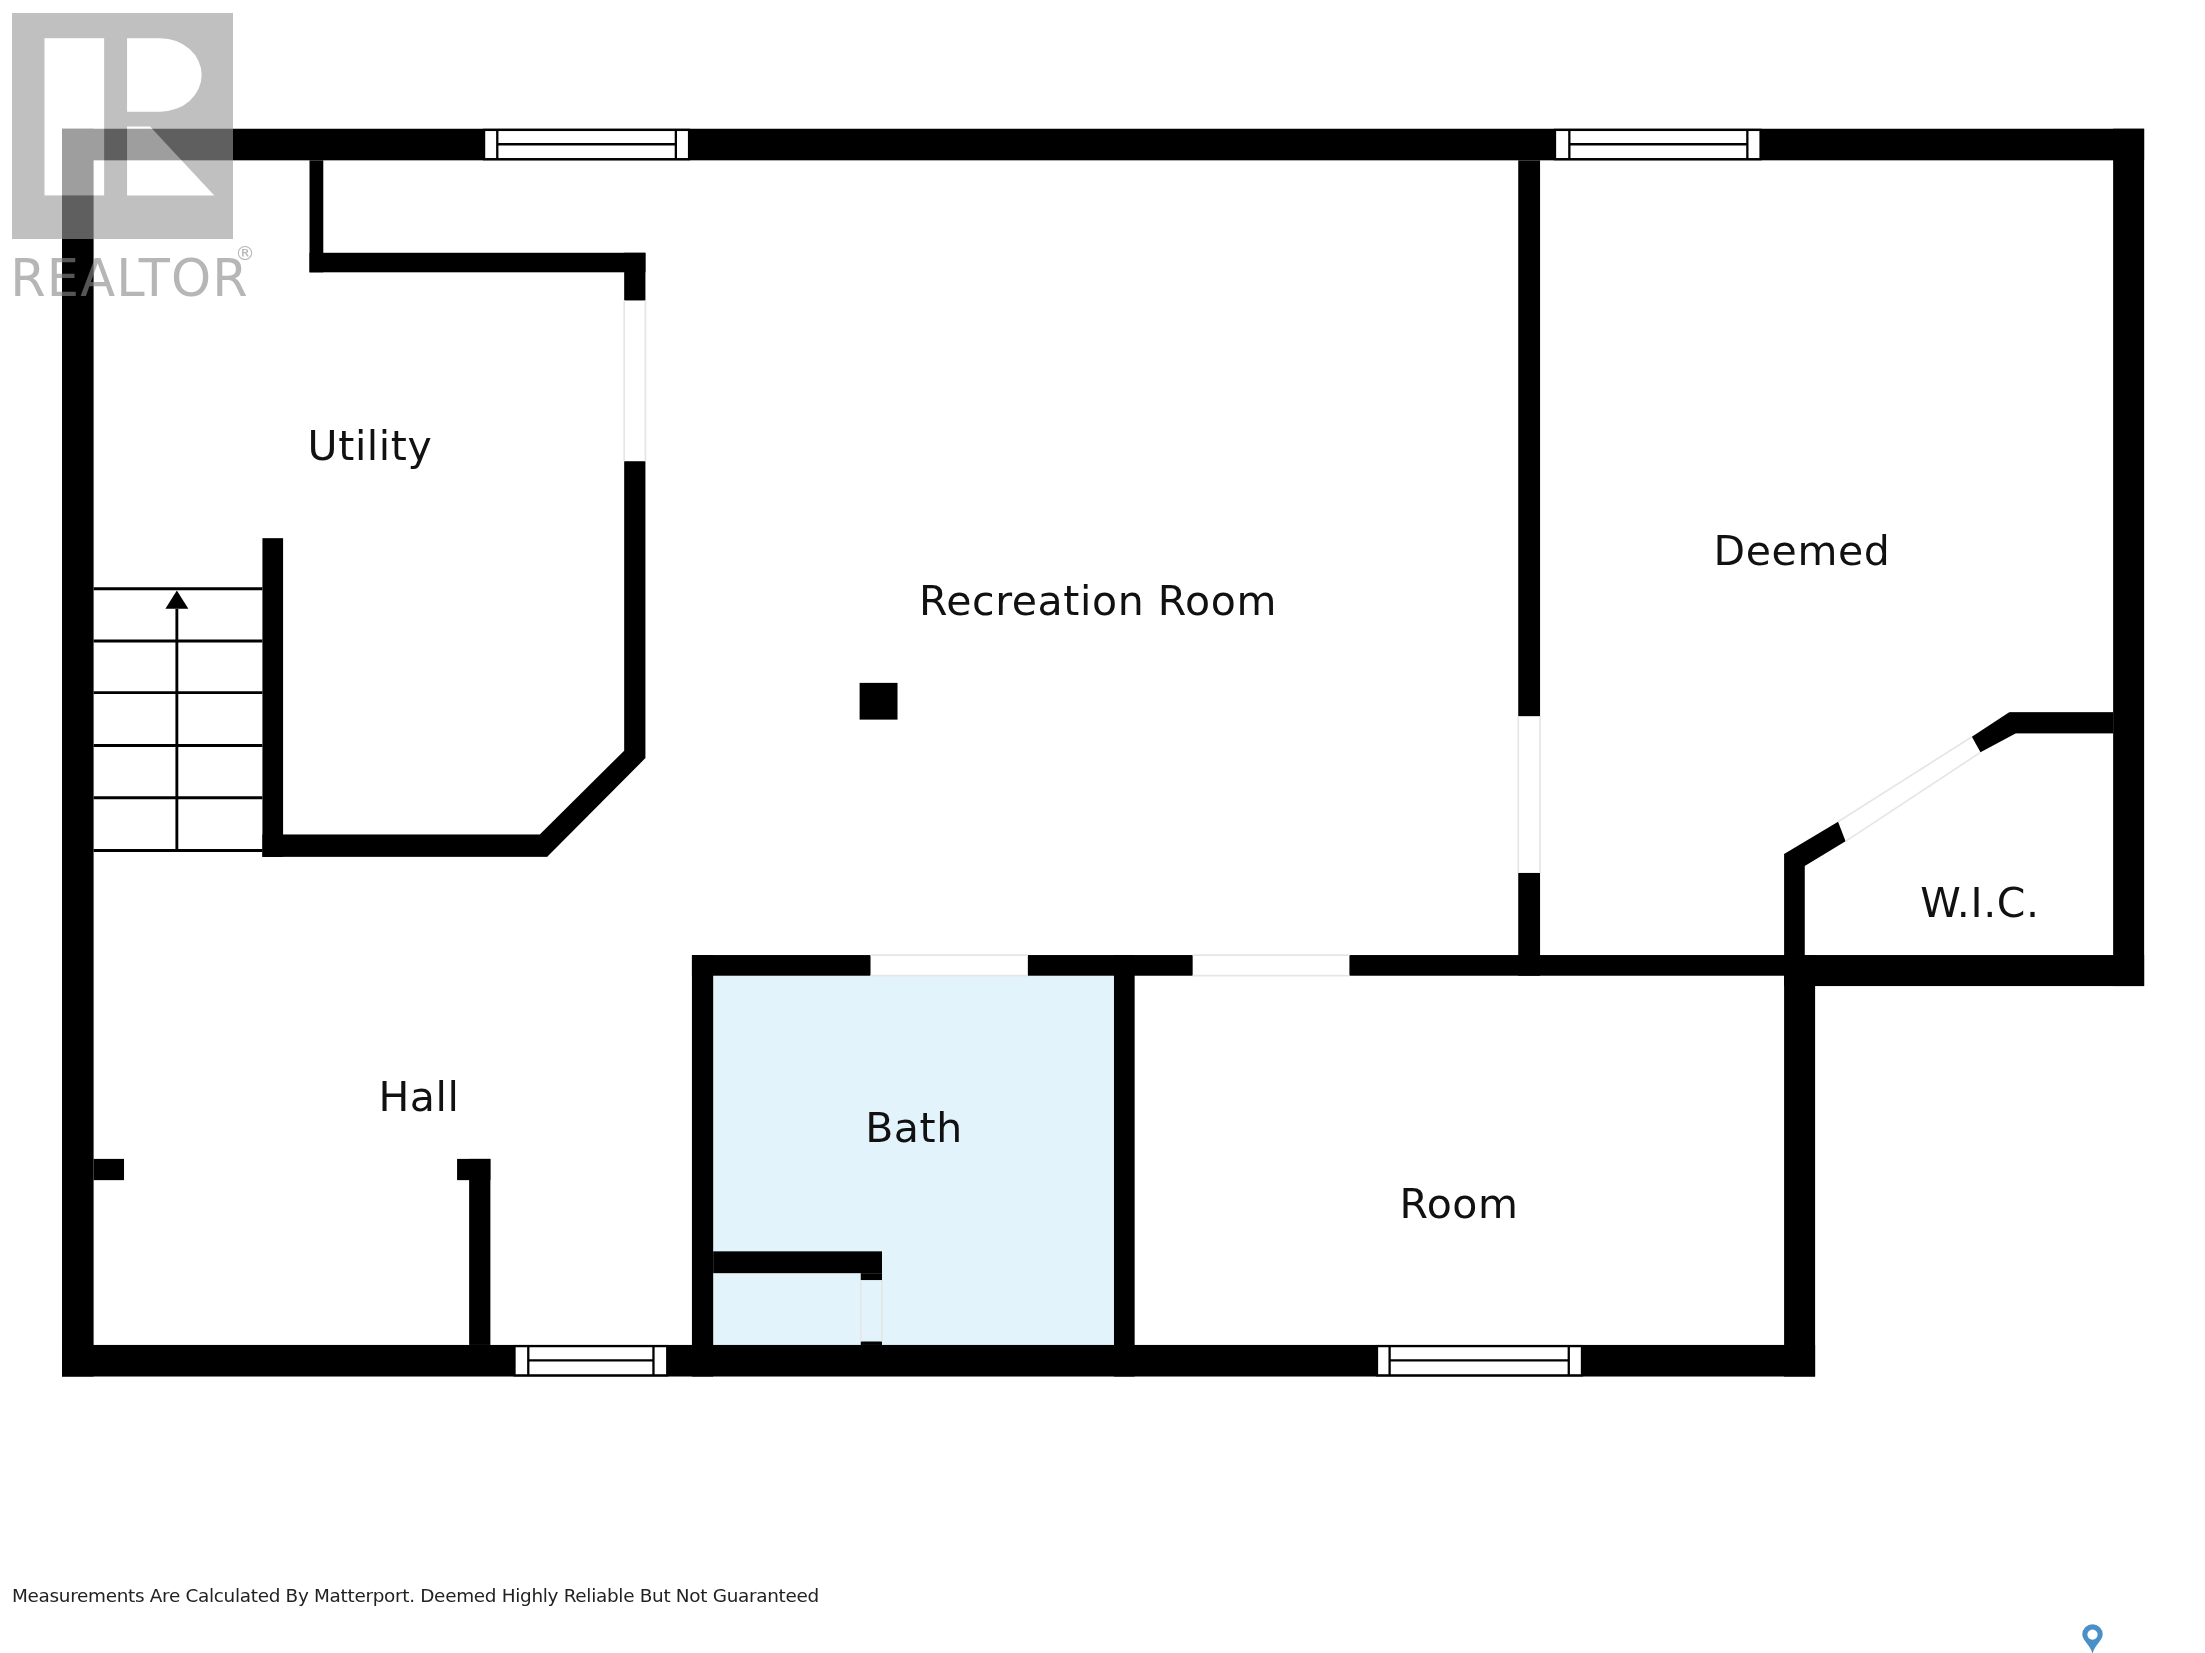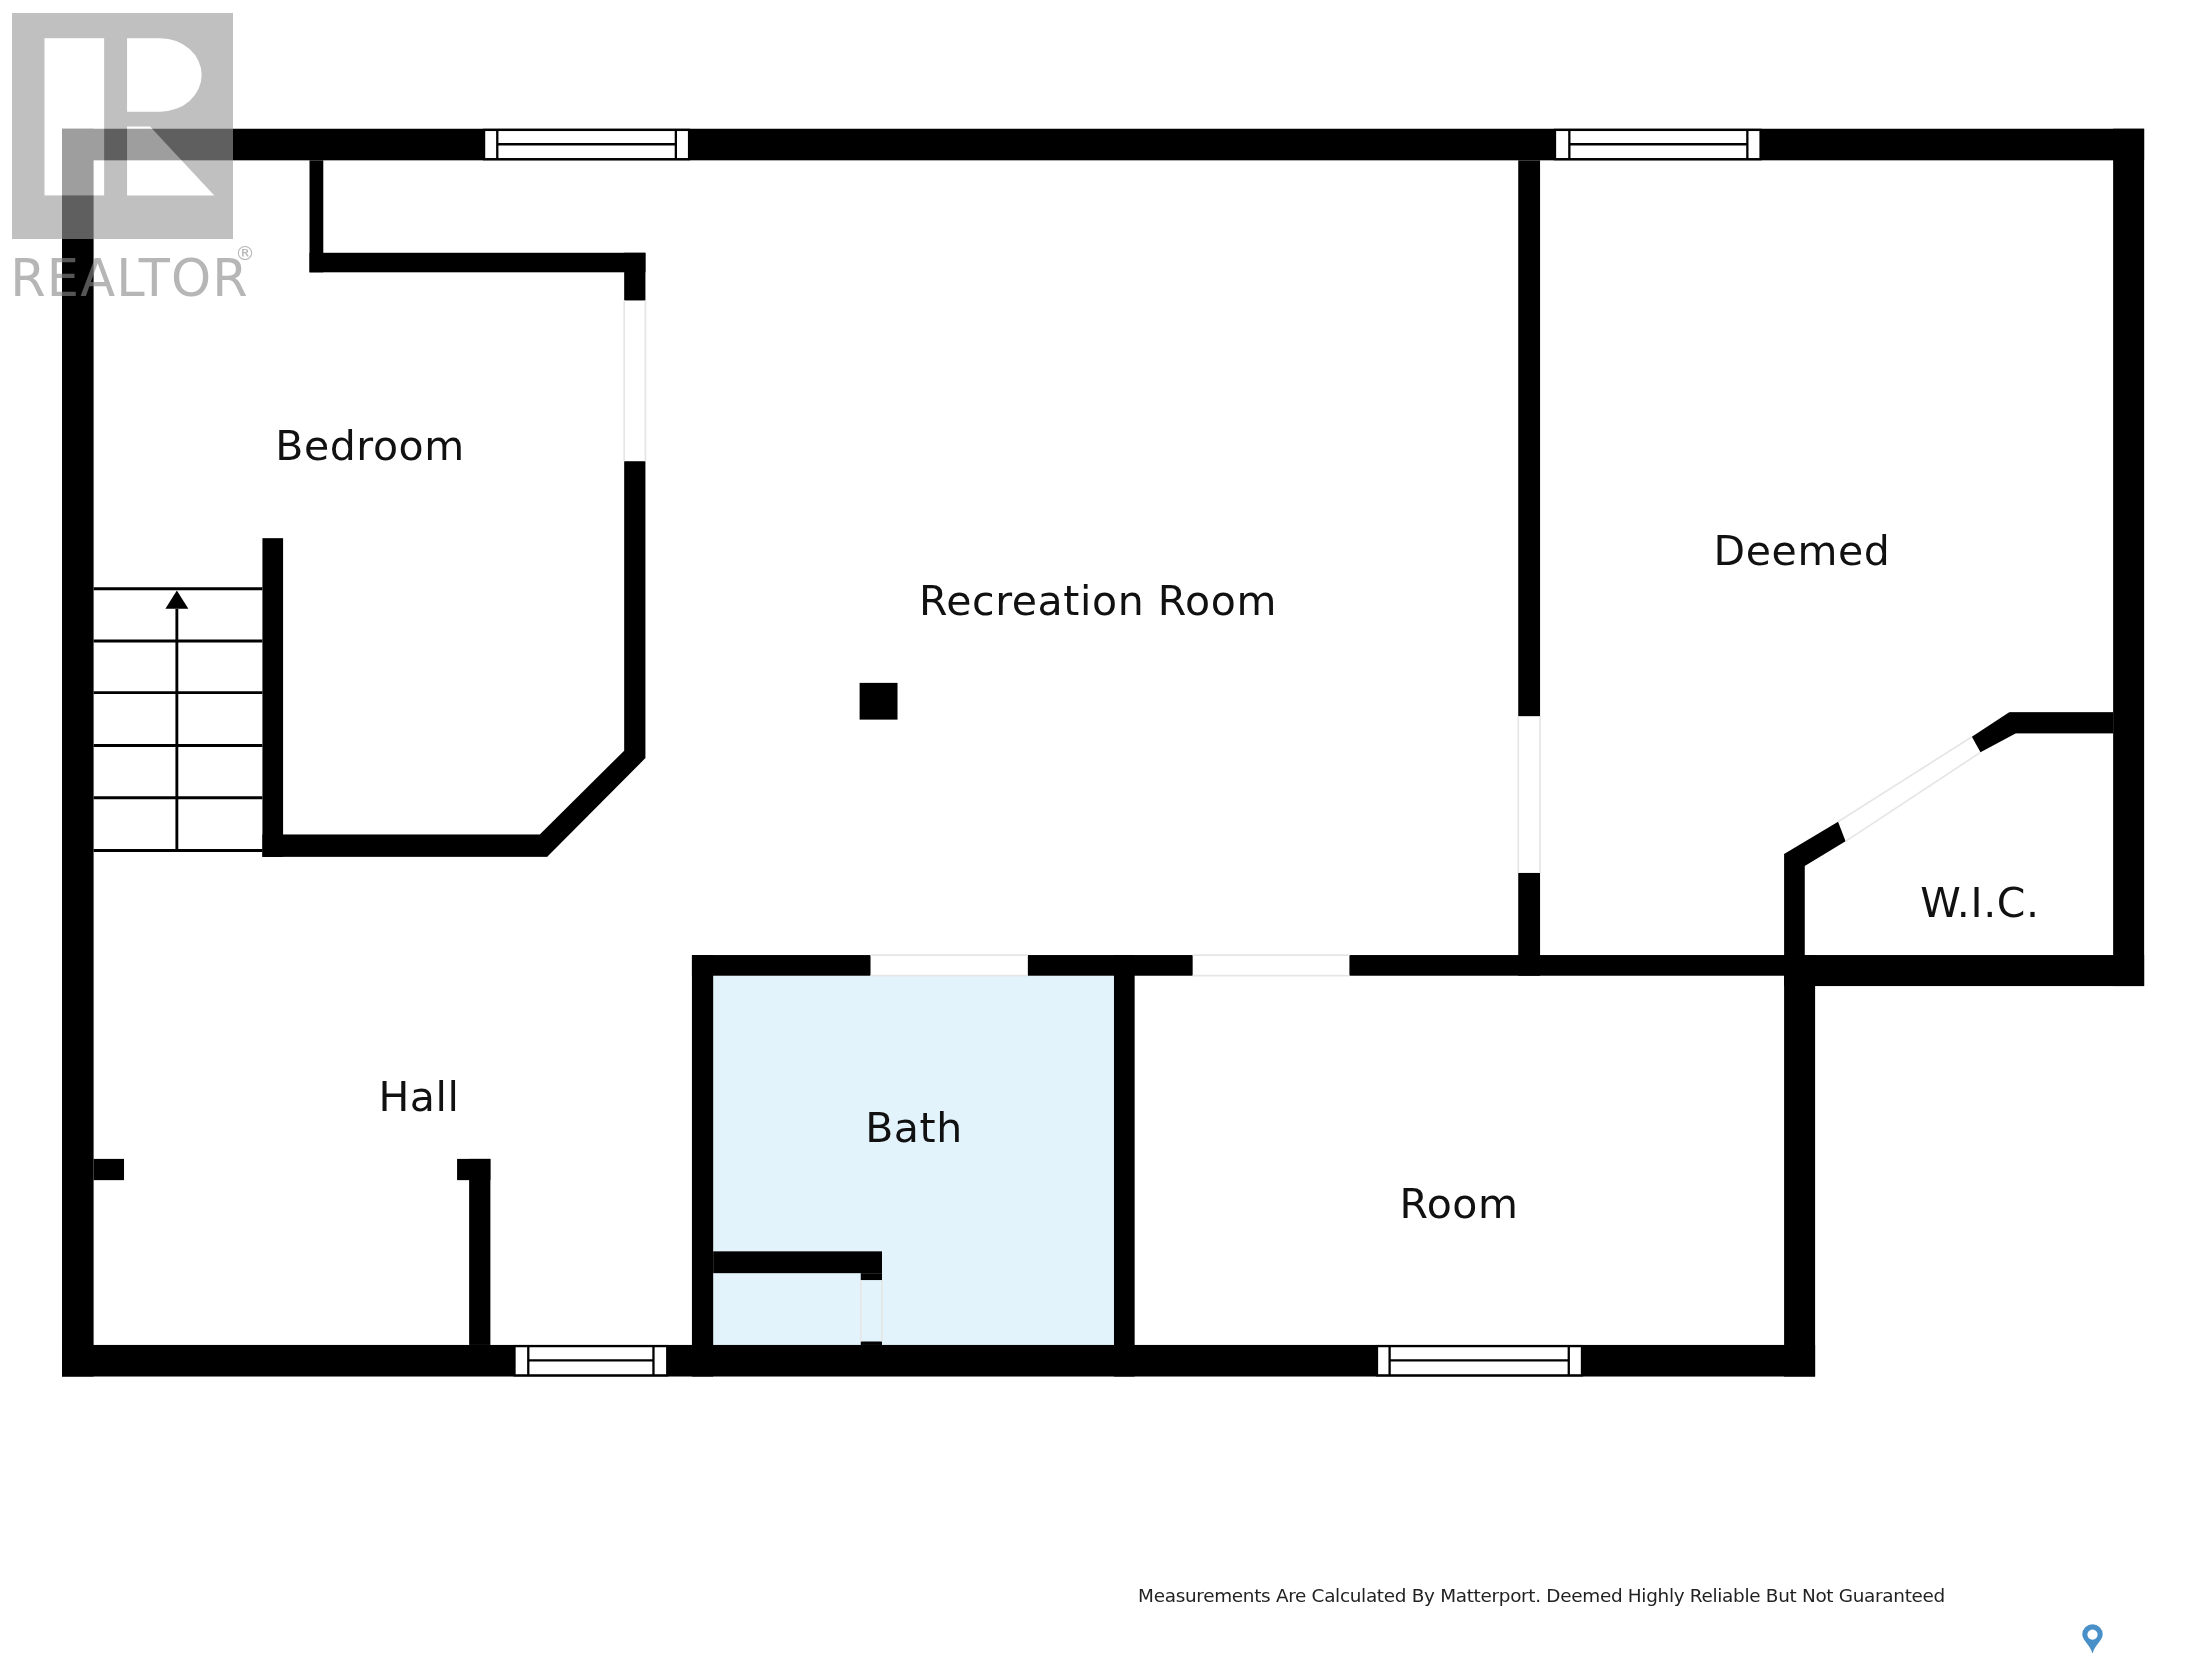--- a/index.html
+++ b/index.html
@@ -1,19 +1,19 @@
 <!DOCTYPE html>
 <html style="font-size:9.2px"><head>
 <meta charset="utf-8">
 <style>
   html, body { margin: 0; padding: 0; background: #ffffff; }
   body { width: 2205px; height: 1654px; position: relative; overflow: hidden; font-family: "DejaVu Sans", "Liberation Sans", sans-serif; }
   #plan { position: absolute; left: 0; top: 0; width: 2205px; height: 1654px; }
   .room-label { position: absolute; transform: translate(-50%, -50%); color: #111111; font-size: 41px; white-space: nowrap; letter-spacing: 0.6px; font-family: "DejaVu Sans", sans-serif; }
-  .disclaimer { position: absolute; left: 3px; width: 1942px; top: 1585px; text-align: right; font-size: 18.4px; color: #222; font-family: "DejaVu Sans", sans-serif; letter-spacing: -0.3px; }
+  .disclaimer { position: absolute; left: 12px; width: 1942px; top: 1585px; text-align: left; font-size: 18.4px; color: #222; font-family: "DejaVu Sans", sans-serif; letter-spacing: -0.3px; }
   .logo { position: absolute; left: 10.3px; top: 11.5px; width: 241px; height: 287px; opacity: 0.62; }
   .logo-box { position: absolute; left: 1.7px; top: 1.1px; width: 221px; height: 226px; background: #9a9a9a; }
   .logo-text { position: absolute; left: 0; top: 237px; font-size: 51px; color: #8a8a8a; letter-spacing: 1.1px; font-family: "DejaVu Sans", sans-serif; font-weight: normal; text-align: center; }
   .logo-reg { position: absolute; left: 225px; top: 230px; font-size: 19.5px; color: #8a8a8a; }
   .pin { position: absolute; left: 2080px; top: 1623px; width: 25px; height: 31px; }
 </style>
 </head>
 <body>
 
 <svg id="plan" viewBox="0 0 3840 2880" xmlns="http://www.w3.org/2000/svg">
@@ -133,21 +133,21 @@
     <svg width="221" height="226" viewBox="0 0 384 394">
       <rect x="56" y="44" width="104" height="274" fill="#fff"></rect>
       <path d="M200 44 H258 A72 64 0 0 1 258 172 H200 Z" fill="#fff"></path>
       <polygon points="200,198 240,198 352,318 200,318" fill="#fff"></polygon>
     </svg>
   </div>
   <span class="logo-text">REALTOR</span>
   <span class="logo-reg">®</span>
 </div>
 
-<div class="room-label" style="left:370px;top:446px;">Bedroom</div>
+<div class="room-label" style="left:370px;top:446px;">Utility</div>
 <div class="room-label" style="left:1076px;top:601px;margin-left:22px;">Recreation Room</div>
 <div class="room-label" style="left:1802px;top:551px;">Deemed</div>
 <div class="room-label" style="left:1980px;top:903px;">W.I.C.</div>
 <div class="room-label" style="left:419px;top:1097px;text-align:right;">Hall</div>
 <div class="room-label" style="left:914px;top:1128px;">Bath</div>
 <div class="room-label" style="left:1459px;top:1204px;">Room</div>
 
 <div class="disclaimer">Measurements Are Calculated By Matterport. Deemed Highly Reliable But Not Guaranteed</div>
 
 <svg class="pin" viewBox="0 0 44 54">

